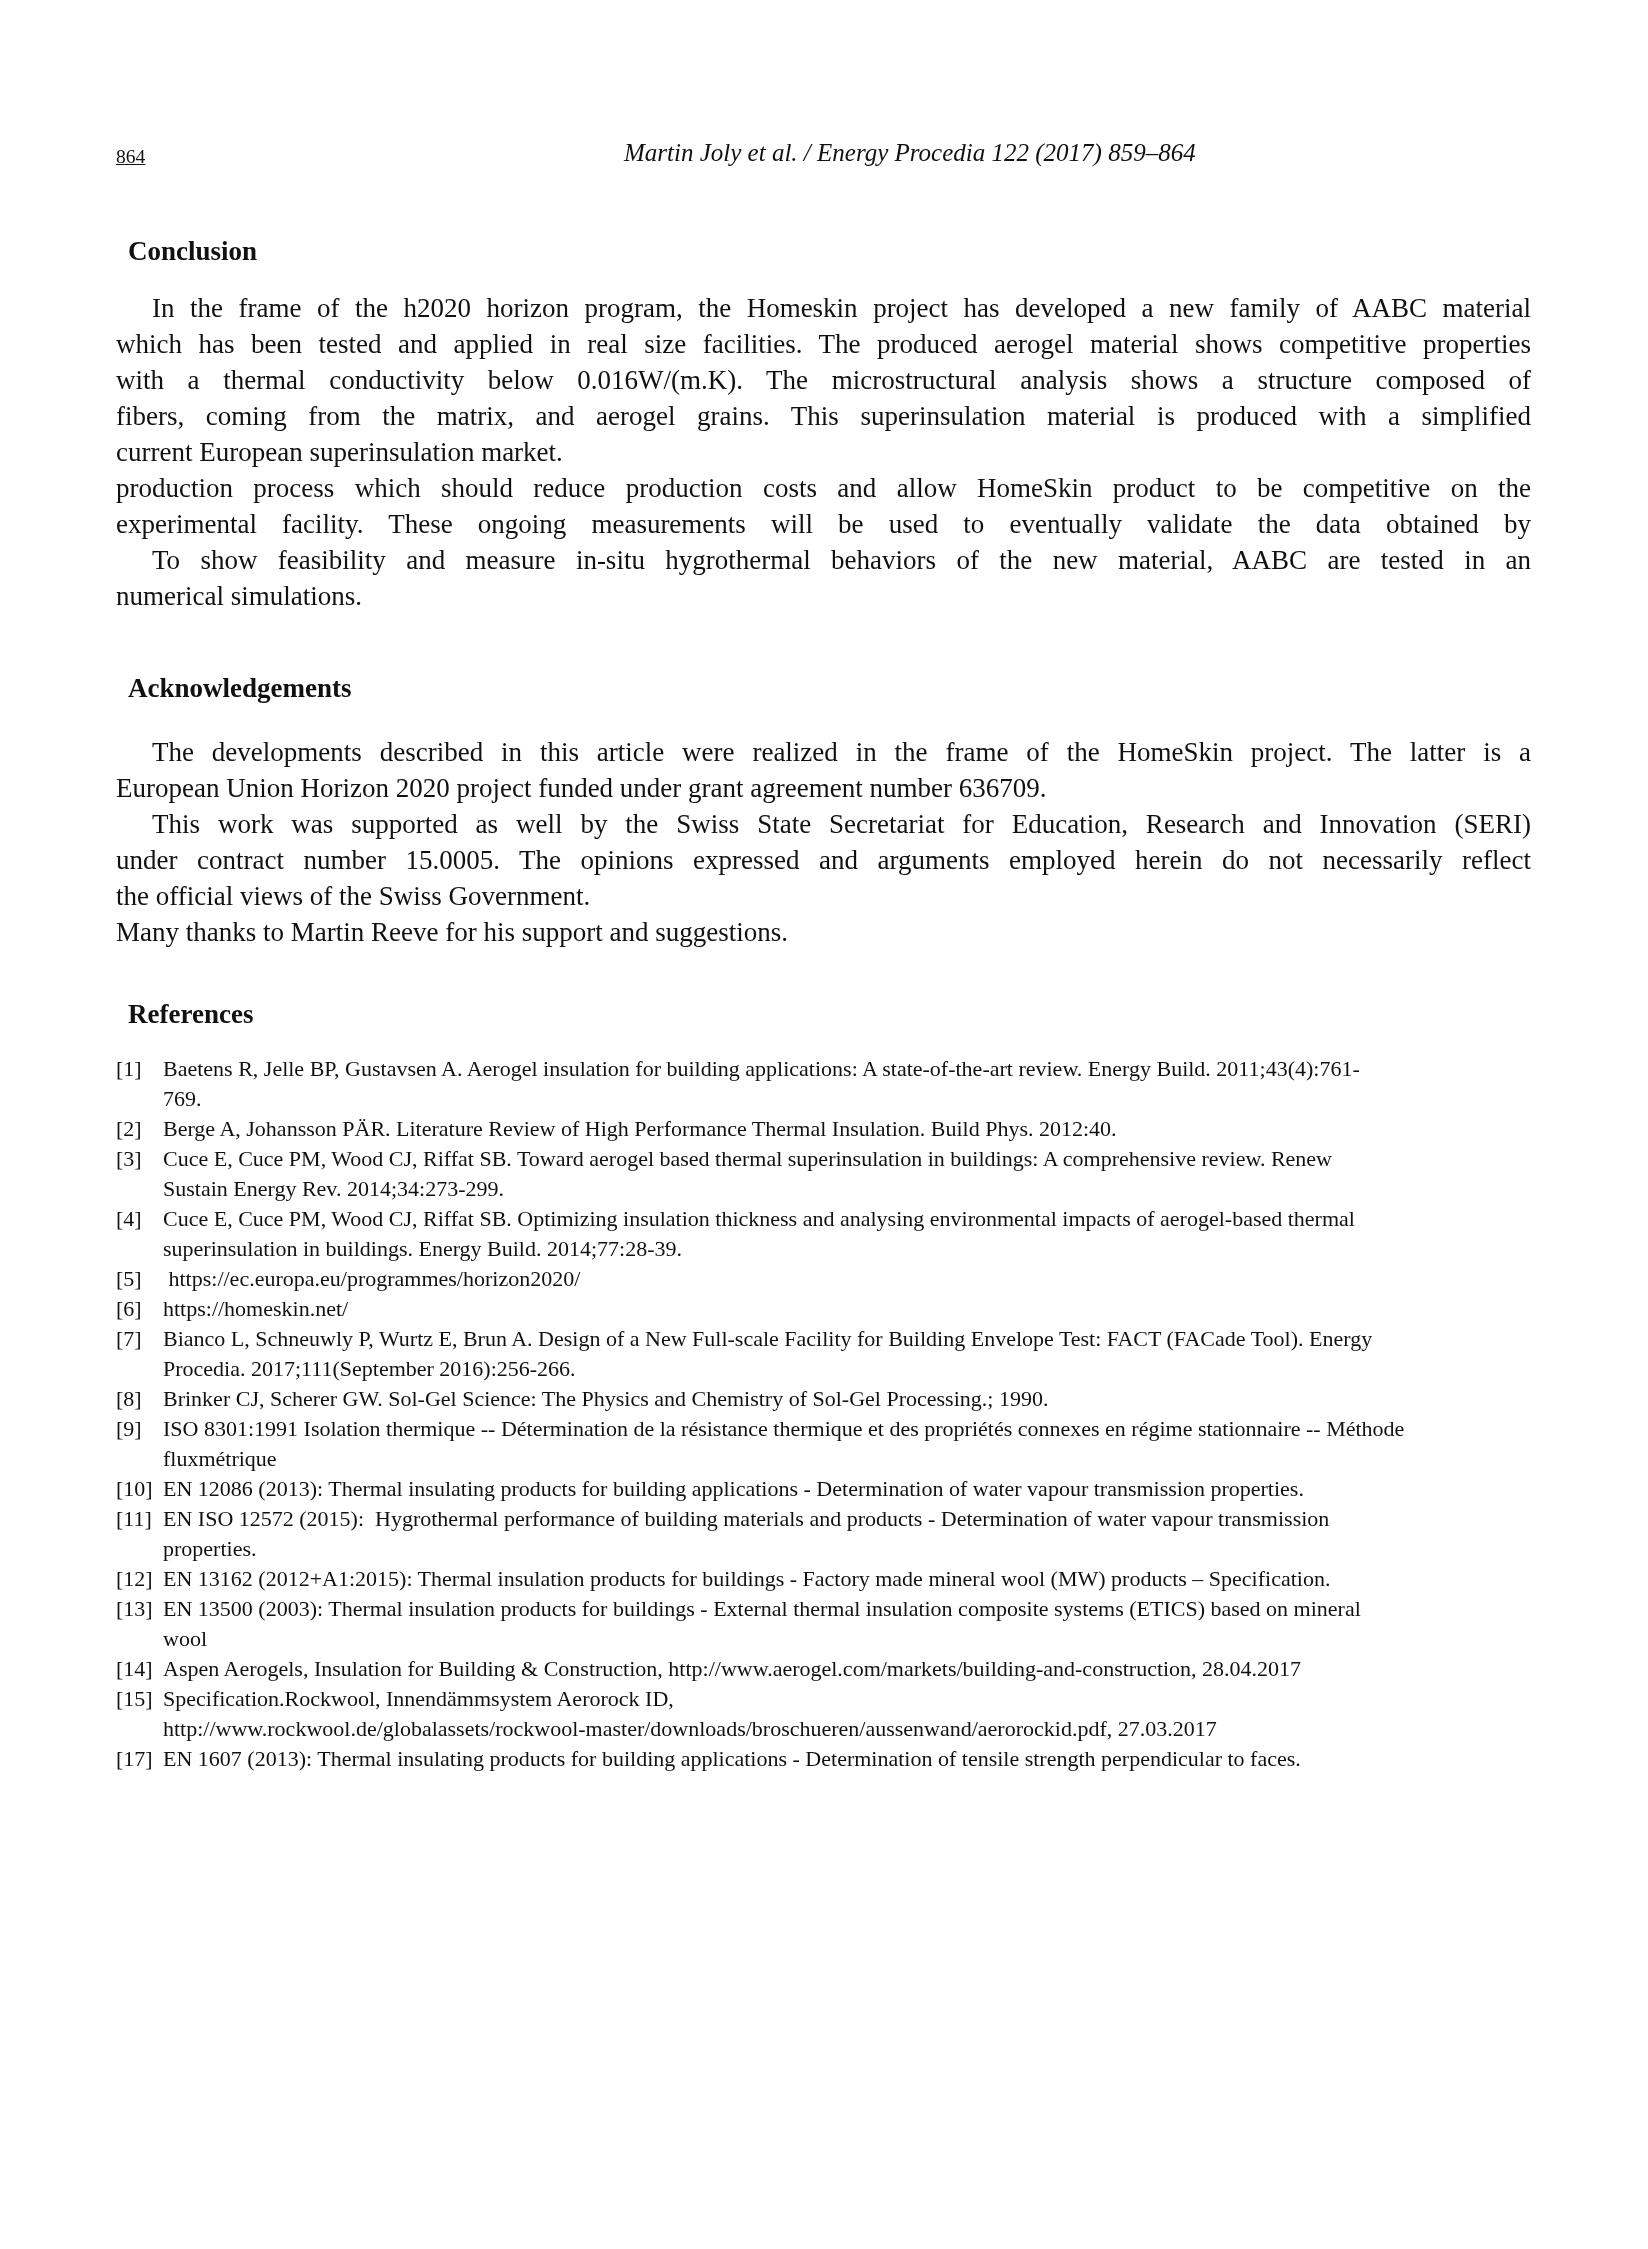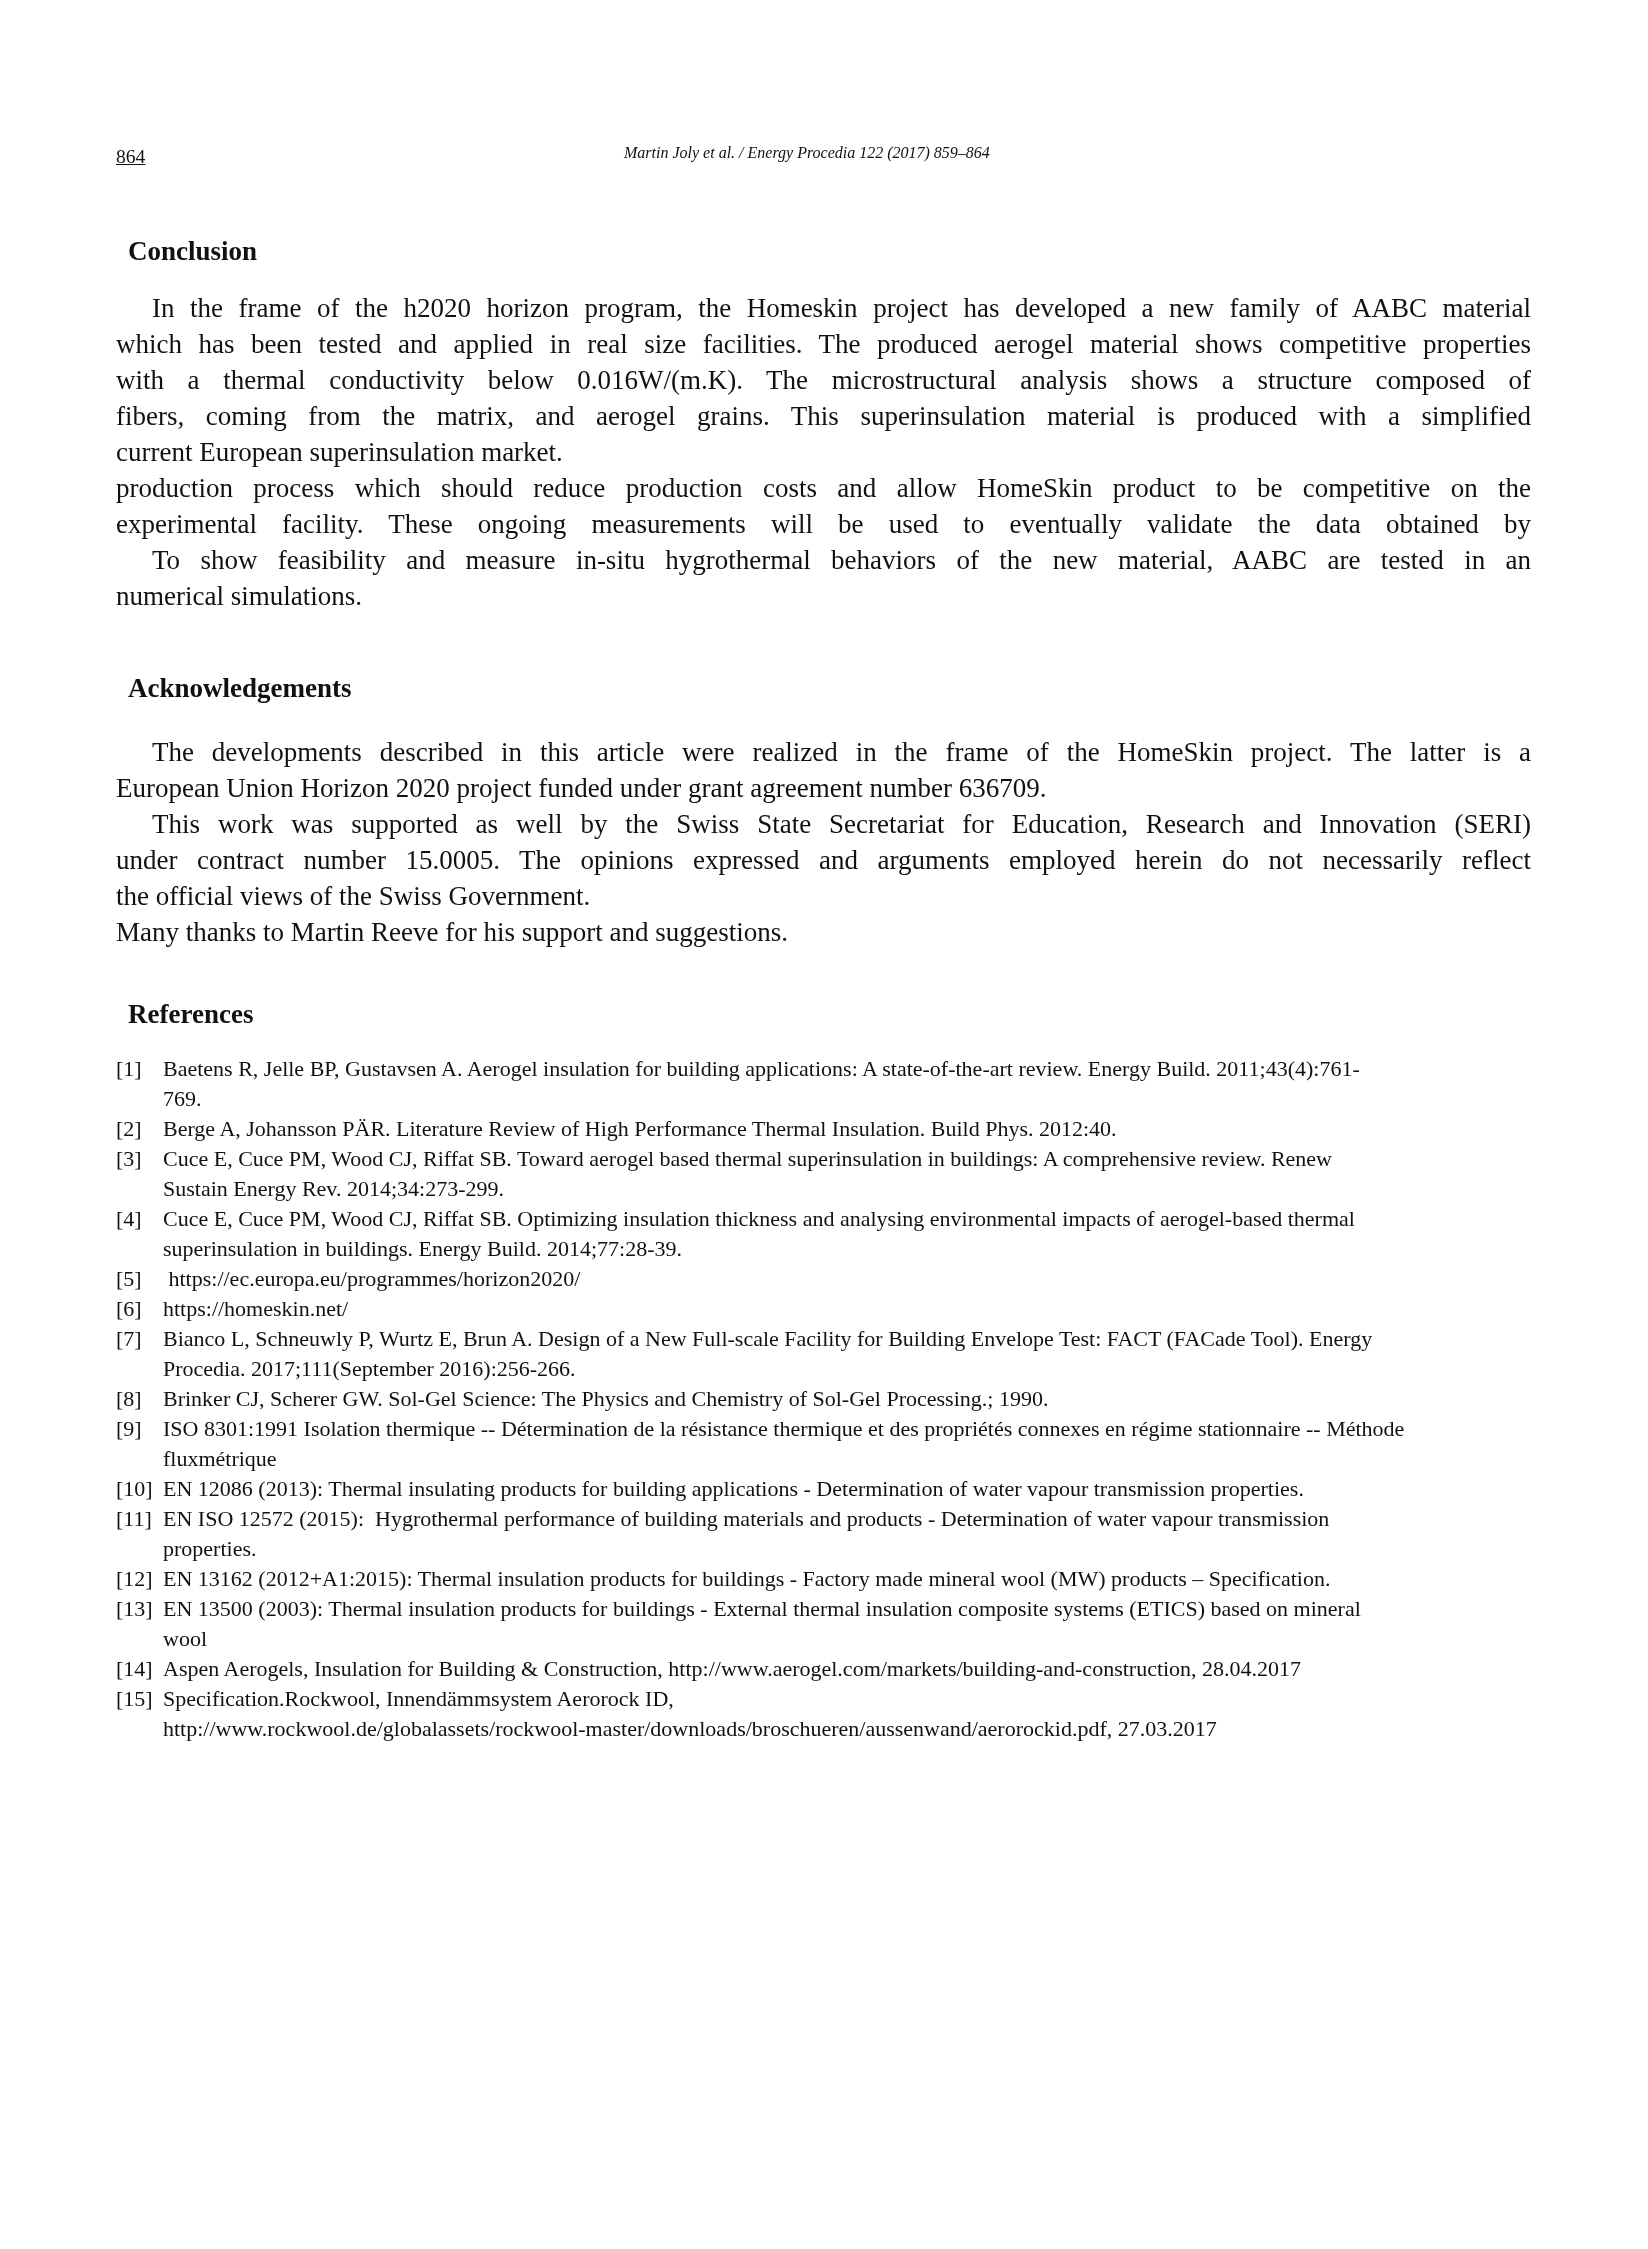--- a/index.html
+++ b/index.html
@@ -8,21 +8,21 @@
       height: 2250px;
       position: relative;
       overflow: hidden;
       color: #111111;
       font-family: "Liberation Serif", "DejaVu Serif", serif;
     }
     .page { position: absolute; left: 0; top: 0; width: 1649px; height: 2250px; }
 
     .running-header { position: absolute; top: 140px; left: 116px; width: 1415px; height: 25px; }
     .page-number { position: absolute; left: 0; top: 4px; font-size: 19.6px; line-height: 25px; text-decoration: underline; }
-    .journal-citation { position: absolute; left: 508px; top: 0; font-size: 16px; line-height: 25px; font-style: italic; white-space: nowrap; }
+    .journal-citation { position: absolute; left: 508px; top: 0; font-size: 25px; line-height: 25px; font-style: italic; white-space: nowrap; }
 
     .section { position: absolute; left: 116px; width: 1415px; }
     .section-heading { font-weight: bold; font-size: 27px; line-height: 32px; margin: 12px; white-space: nowrap; }
 
     .para-line {
       font-size: 27px;
       line-height: 36px;
       height: 36px;
       white-space: nowrap;
       overflow: visible;
@@ -148,16 +148,20 @@
     </div>
     <div class="ref-item">
       <span class="ref-num">[14]</span>
       <div class="ref-line">Aspen Aerogels, Insulation for Building &amp; Construction, http://www.aerogel.com/markets/building-and-construction, 28.04.2017</div>
     </div>
     <div class="ref-item">
       <span class="ref-num">[15]</span>
       <div class="ref-line">Specification.Rockwool, Innendämmsystem Aerorock ID,</div>
       <div class="ref-line">http://www.rockwool.de/globalassets/rockwool-master/downloads/broschueren/aussenwand/aerorockid.pdf, 27.03.2017</div>
     </div>
+    <div class="ref-item">
+      <span class="ref-num">[17]</span>
+      <div class="ref-line">EN 1607 (2013): Thermal insulating products for building applications - Determination of tensile strength perpendicular to faces.</div>
+    </div>
   </div>
 
 </div>
 
 
 </body></html>

